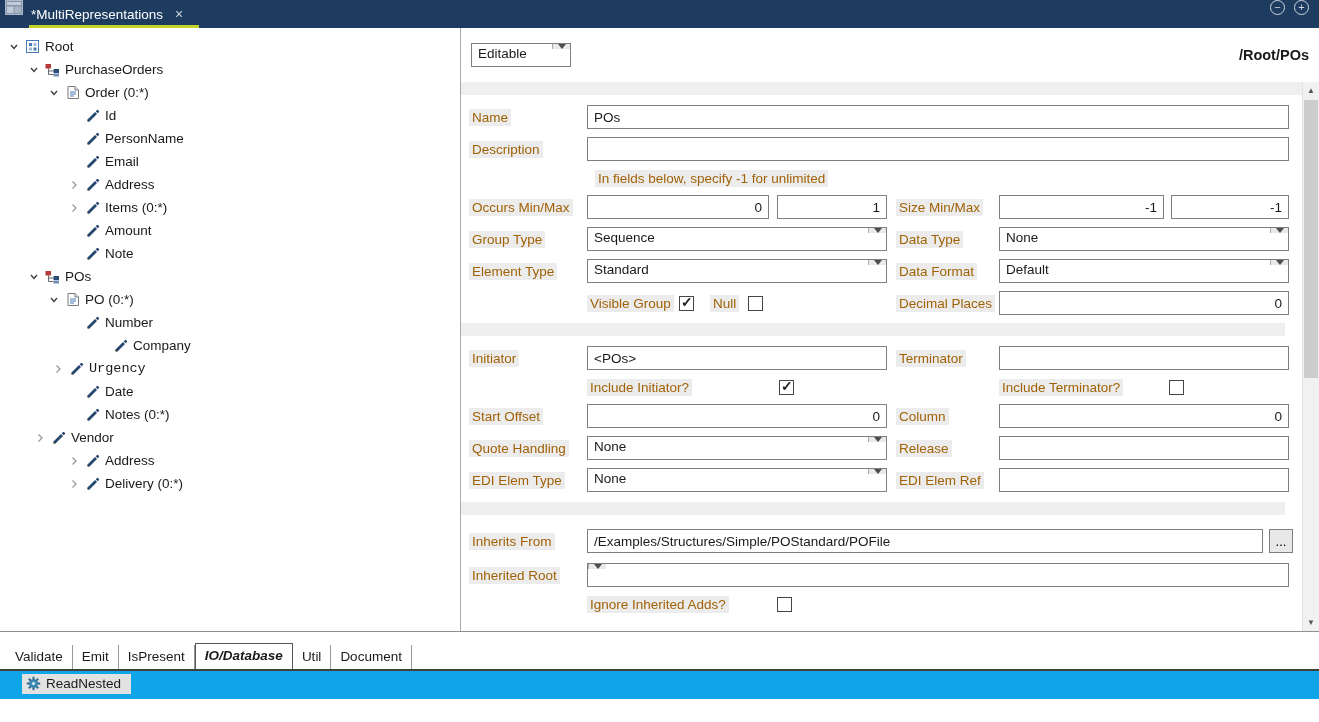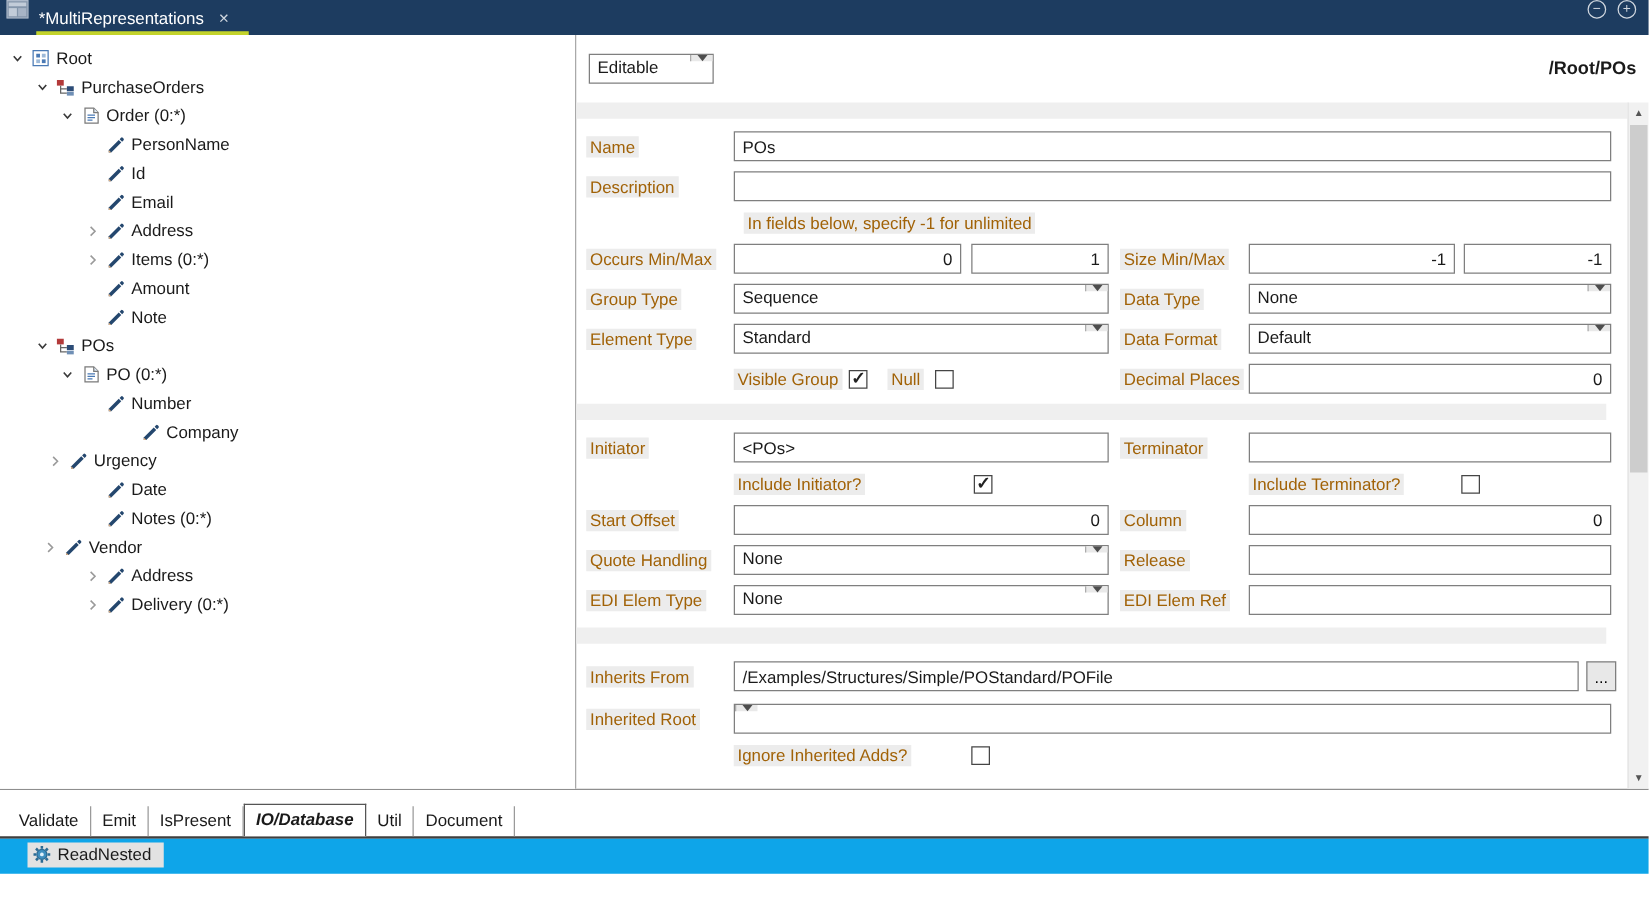--- a/index.html
+++ b/index.html
@@ -283,32 +283,32 @@
         </div>
         <div class="tree-row" style="padding-left: 66px;">
           <span class="tw"></span>
           <span class="ti">
             <svg width="14" height="14" viewBox="0 0 14 14">
               <path d="M3 13 L1 13 L1 11 L9 3 L11 5 Z" fill="#24476e"></path>
               <path d="M9.7 2.3 L11.7 4.3 L12.8 3.2 a1 1 0 0 0 0 -1.4 l-0.6 -0.6 a1 1 0 0 0 -1.4 0 Z" fill="#24476e"></path>
               <path d="M1 13 L1 11 L3 13 Z" fill="#e0b080"></path>
             </svg>
           </span>
+          <span class="tl">Id</span>
+        </div>
+        <div class="tree-row" style="padding-left: 66px;">
+          <span class="tw"></span>
+          <span class="ti">
+            <svg width="14" height="14" viewBox="0 0 14 14">
+              <path d="M3 13 L1 13 L1 11 L9 3 L11 5 Z" fill="#24476e"></path>
+              <path d="M9.7 2.3 L11.7 4.3 L12.8 3.2 a1 1 0 0 0 0 -1.4 l-0.6 -0.6 a1 1 0 0 0 -1.4 0 Z" fill="#24476e"></path>
+              <path d="M1 13 L1 11 L3 13 Z" fill="#e0b080"></path>
+            </svg>
+          </span>
           <span class="tl">PersonName</span>
-        </div>
-        <div class="tree-row" style="padding-left: 66px;">
-          <span class="tw"></span>
-          <span class="ti">
-            <svg width="14" height="14" viewBox="0 0 14 14">
-              <path d="M3 13 L1 13 L1 11 L9 3 L11 5 Z" fill="#24476e"></path>
-              <path d="M9.7 2.3 L11.7 4.3 L12.8 3.2 a1 1 0 0 0 0 -1.4 l-0.6 -0.6 a1 1 0 0 0 -1.4 0 Z" fill="#24476e"></path>
-              <path d="M1 13 L1 11 L3 13 Z" fill="#e0b080"></path>
-            </svg>
-          </span>
-          <span class="tl">Id</span>
         </div>
         <div class="tree-row" style="padding-left: 66px;">
           <span class="tw"></span>
           <span class="ti">
             <svg width="14" height="14" viewBox="0 0 14 14">
               <path d="M3 13 L1 13 L1 11 L9 3 L11 5 Z" fill="#24476e"></path>
               <path d="M9.7 2.3 L11.7 4.3 L12.8 3.2 a1 1 0 0 0 0 -1.4 l-0.6 -0.6 a1 1 0 0 0 -1.4 0 Z" fill="#24476e"></path>
               <path d="M1 13 L1 11 L3 13 Z" fill="#e0b080"></path>
             </svg>
           </span>
@@ -412,21 +412,21 @@
           <span class="tw"></span>
           <span class="ti">
             <svg width="14" height="14" viewBox="0 0 14 14">
               <path d="M3 13 L1 13 L1 11 L9 3 L11 5 Z" fill="#24476e"></path>
               <path d="M9.7 2.3 L11.7 4.3 L12.8 3.2 a1 1 0 0 0 0 -1.4 l-0.6 -0.6 a1 1 0 0 0 -1.4 0 Z" fill="#24476e"></path>
               <path d="M1 13 L1 11 L3 13 Z" fill="#e0b080"></path>
             </svg>
           </span>
           <span class="tl">Company</span>
         </div>
-        <div class="tree-row" style="padding-left: 36px;">
+        <div class="tree-row" style="padding-left: 50px; font-family: Liberation Mono, monospace;">
           <span class="tw">
             <svg width="10" height="10" viewBox="0 0 10 10">
               <path d="M3.5 1.5 L7 5 L3.5 8.5" fill="none" stroke="#9a9a9a" stroke-width="1.3"></path>
             </svg>
           </span>
           <span class="ti">
             <svg width="14" height="14" viewBox="0 0 14 14">
               <path d="M3 13 L1 13 L1 11 L9 3 L11 5 Z" fill="#24476e"></path>
               <path d="M9.7 2.3 L11.7 4.3 L12.8 3.2 a1 1 0 0 0 0 -1.4 l-0.6 -0.6 a1 1 0 0 0 -1.4 0 Z" fill="#24476e"></path>
               <path d="M1 13 L1 11 L3 13 Z" fill="#e0b080"></path>

